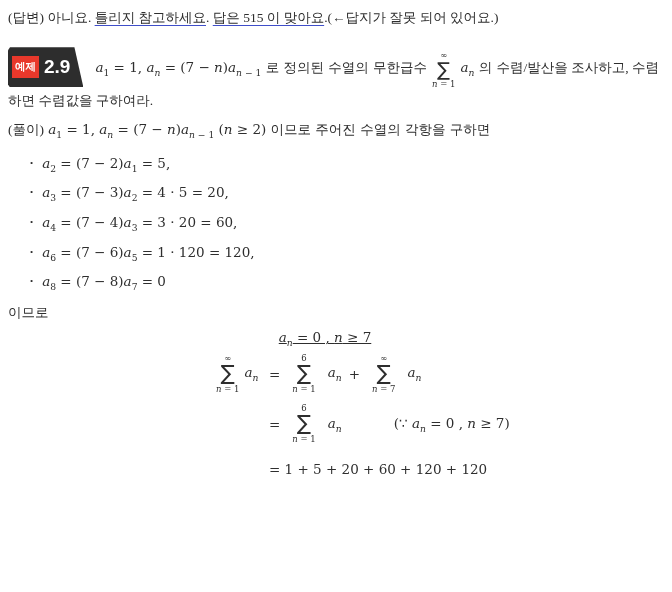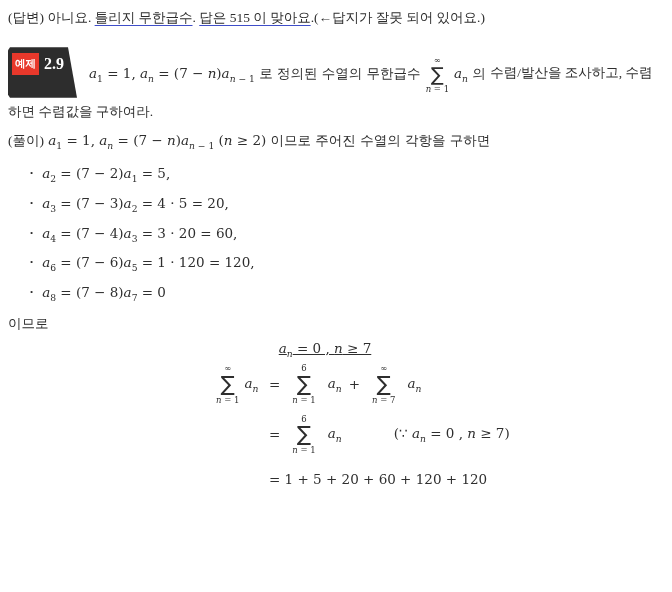--- a/index.html
+++ b/index.html
@@ -21,31 +21,31 @@
     text-underline-offset:3px;
   }
 
   .intro { margin-top:29px; }
 
   
   .statement { margin-top:21px; line-height:1.85; }
   .badge {
     display:inline-flex; align-items:center;
     background:#2d2d2d;
-    padding:2px 13px 19px 4px;
+    padding:2px 13px 3px 4px;
     clip-path:polygon(2px 0, calc(100% - 9px) 0, 100% 100%, 2px 100%, 0 calc(100% - 3px), 0 3px);
     margin-right:12px; vertical-align:middle; position:relative; top:-2px;
     font-family:"Liberation Sans","DejaVu Sans",sans-serif;
   }
   .badge-label {
     background:#e8382b; color:#ffffff;
     font-size:10.5px; font-weight:bold;
     padding:1px 3px; margin-right:5px;
   }
-  .badge-num { color:#ffffff; font-weight:bold; font-size:16px;font-family:Liberation Serif, serif; }
+  .badge-num { color:#ffffff; font-weight:bold; font-size:19px; }
 
   
   .math { font-family:"DejaVu Serif","Liberation Serif",serif; }
   .math i, .lim i { font-style:italic; }
   sub { font-size:0.68em; }
 
   .sum {
     display:inline-flex; flex-direction:column; align-items:center;
     line-height:1; vertical-align:middle; margin:0 5px;
     font-family:"DejaVu Serif",serif;
@@ -71,21 +71,21 @@
   .indent { margin-left:58px; }
   .note { margin-left:52px; white-space:nowrap; }
   .eq-plain { margin:16px 0 0 58px; }
 </style>
 </head>
 <body>
 
 <div class="page">
 
   <p class="answer-line">
-    <span class="b">(답변)</span><span> 아니요. </span><span class="u">틀리지 무한급수</span><span>. </span><span class="u">답은 515 이 맞아요</span><span>.(←답지가 잘못 되어 있어요.)</span>
+    <span class="b">(답변)</span><span> 아니요. </span><span class="u">틀리지 참고하세요</span><span>. </span><span class="u">답은 515 이 맞아요</span><span>.(←답지가 잘못 되어 있어요.)</span>
   </p>
 
 
   <p class="statement">
     <span class="badge">
         <span class="badge-label">예제</span>
         <span class="badge-num">2.9</span>
       </span><span class="math"><i>a</i><sub>1</sub> = 1, <i>a</i><sub><i>n</i></sub> = (7 − <i>n</i>)<i>a</i><sub><i>n</i> − 1</sub> 로 정의된 수열의 무한급수</span><span class="sum inline-sum">
         <span class="lim">∞</span>
         <span class="sigma">∑</span>

